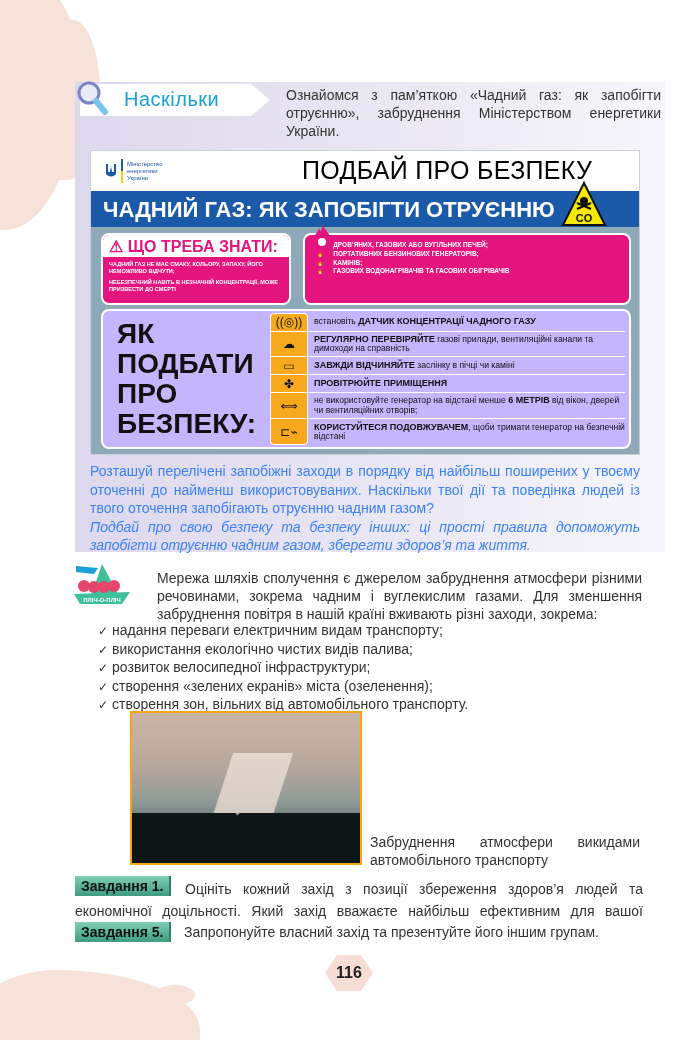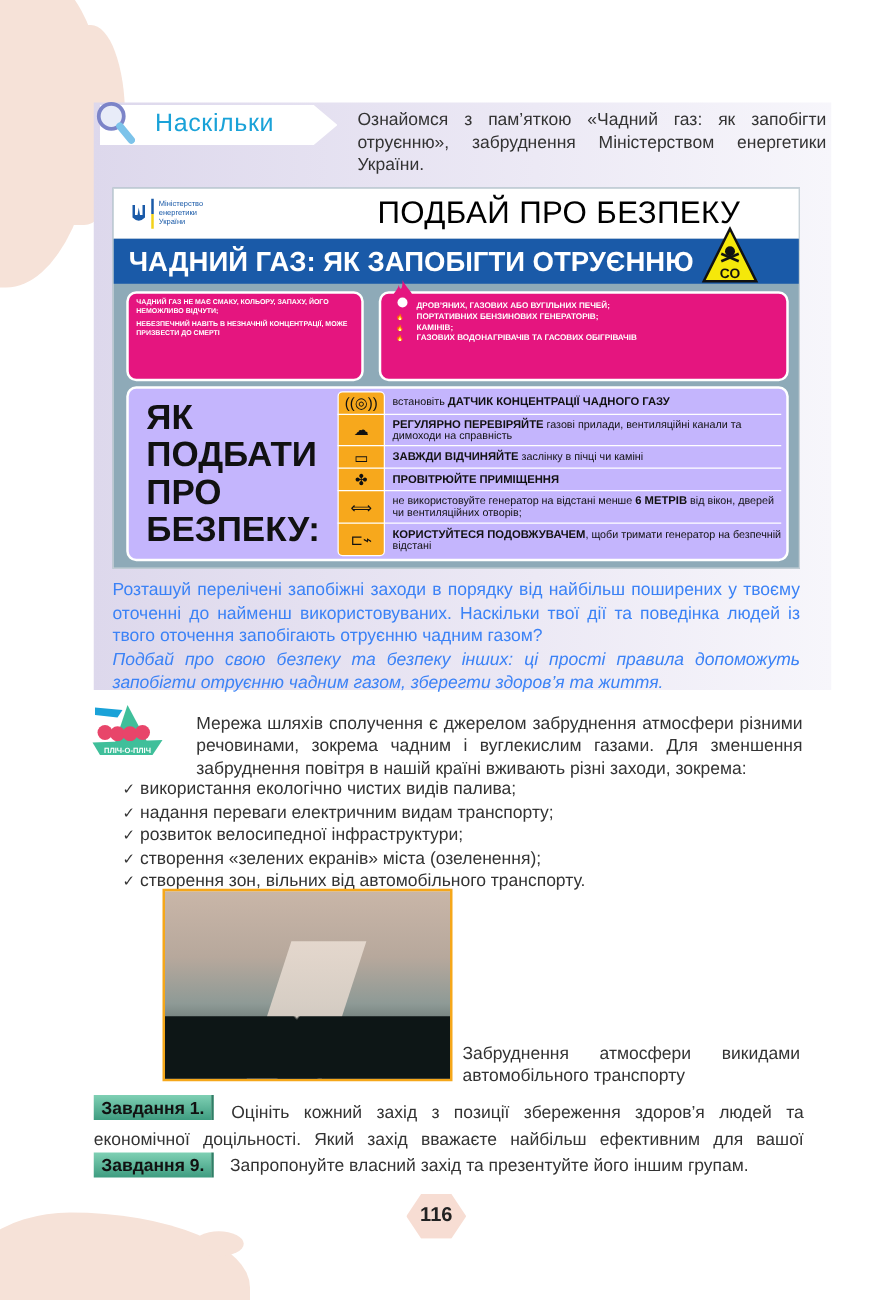--- a/index.html
+++ b/index.html
@@ -103,20 +103,21 @@
   <div class="poster-subtitle">ЧАДНИЙ ГАЗ: ЯК ЗАПОБІГТИ ОТРУЄННЮ</div>
   <svg class="co-sign" viewBox="0 0 46 46">
     <polygon points="23,2 44,44 2,44" fill="#f5e80a" stroke="#111" stroke-width="2"></polygon>
     <circle cx="23" cy="20" r="4" fill="#111"></circle>
     <line x1="16" y1="22" x2="30" y2="28" stroke="#111" stroke-width="2"></line>
     <line x1="30" y1="22" x2="16" y2="28" stroke="#111" stroke-width="2"></line>
     <text x="23" y="41" text-anchor="middle" font-size="11" font-weight="bold" fill="#111" font-family="Liberation Sans, sans-serif">CO</text>
   </svg>
 
   <div class="pink-left">
+    <div class="pink-head">⚠ ЩО ТРЕБА ЗНАТИ:</div>
     <div class="pink-body">
       <p>ЧАДНИЙ ГАЗ НЕ МАЄ СМАКУ, КОЛЬОРУ, ЗАПАХУ, ЙОГО НЕМОЖЛИВО ВІДЧУТИ;</p>
       <p>НЕБЕЗПЕЧНИЙ НАВІТЬ В НЕЗНАЧНІЙ КОНЦЕНТРАЦІЇ, МОЖЕ ПРИЗВЕСТИ ДО СМЕРТІ</p>
     </div>
   </div>
 
   <div class="pink-right">
     <ul class="pink-list">
       <li>ДРОВ’ЯНИХ, ГАЗОВИХ АБО ВУГІЛЬНИХ ПЕЧЕЙ;</li>
       <li>ПОРТАТИВНИХ БЕНЗИНОВИХ ГЕНЕРАТОРІВ;</li>
@@ -176,31 +177,31 @@
   <polygon points="30,2 46,32 20,32" fill="#3fbf9a"></polygon>
   <circle cx="12" cy="24" r="6" fill="#e8456a"></circle>
     <circle cx="22" cy="25" r="6" fill="#e8456a"></circle>
   <circle cx="32" cy="25" r="6" fill="#e8456a"></circle>
     <circle cx="42" cy="24" r="6" fill="#e8456a"></circle>
   <polygon points="2,32 58,30 50,42 8,42" fill="#3fbf9a"></polygon>
   <text x="30" y="40" text-anchor="middle" font-size="6" font-weight="bold" fill="#fff" font-family="Liberation Sans, sans-serif">ПЛІЧ-О-ПЛІЧ</text>
 </svg>
 <div class="intro">Мережа шляхів сполучення є джерелом забруднення атмосфери різними речовинами, зокрема чадним і вуглекислим газами. Для зменшення забруднення повітря в нашій країні вживають різні заходи, зокрема:</div>
 <ul class="checklist">
+  <li>надання переваги електричним видам транспорту;</li>
   <li>використання екологічно чистих видів палива;</li>
-  <li>надання переваги електричним видам транспорту;</li>
   <li>розвиток велосипедної інфраструктури;</li>
   <li>створення «зелених екранів» міста (озеленення);</li>
   <li>створення зон, вільних від автомобільного транспорту.</li>
 </ul>
 
 <div class="photo">
   <div class="road"></div>
   <div class="trees"></div>
 </div>
 <div class="caption">Забруднення атмосфери викидами автомобільного транспорту</div>
 
 <div class="t1-text">Оцініть кожний захід з позиції збереження здоров’я людей та економічної доцільності. Який захід вважаєте найбільш ефективним для вашої місцевості?</div>
 <div class="task-btn t1-btn">Завдання 1.</div>
-<div class="task-btn t2-btn">Завдання 9.</div>
+<div class="task-btn t2-btn">Завдання 5.</div>
 <div class="t2-text">Запропонуйте власний захід та презентуйте його іншим групам.</div>
 
 <div class="page-num">116</div>
 
 </body></html>

